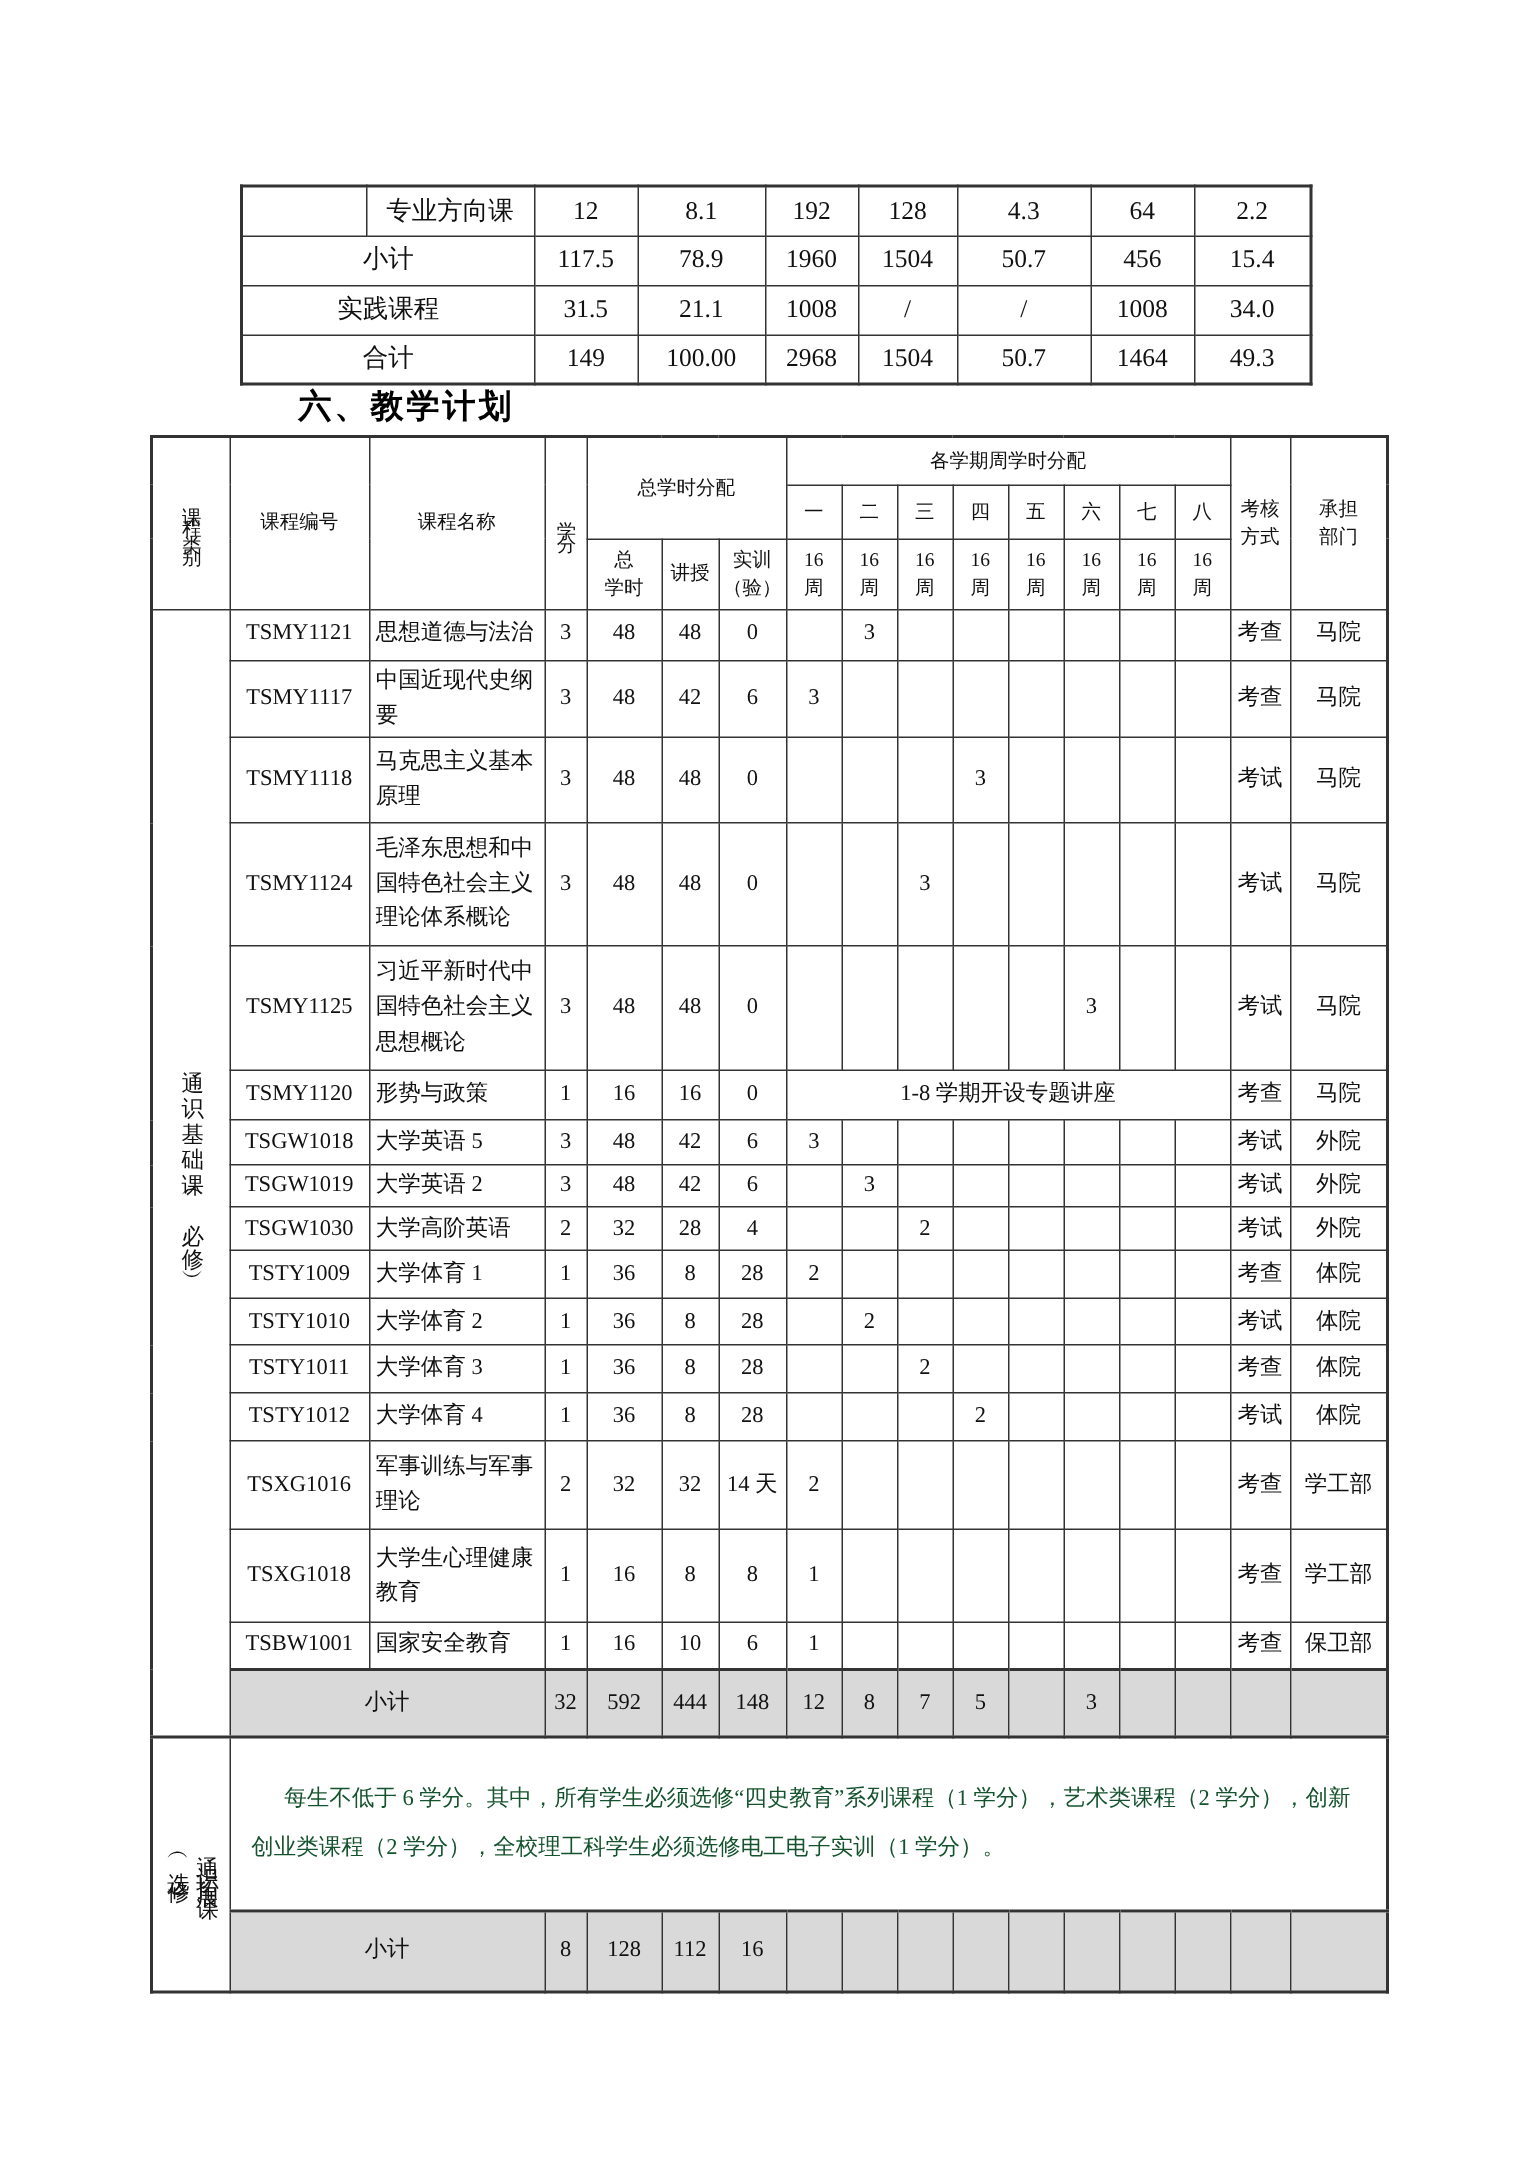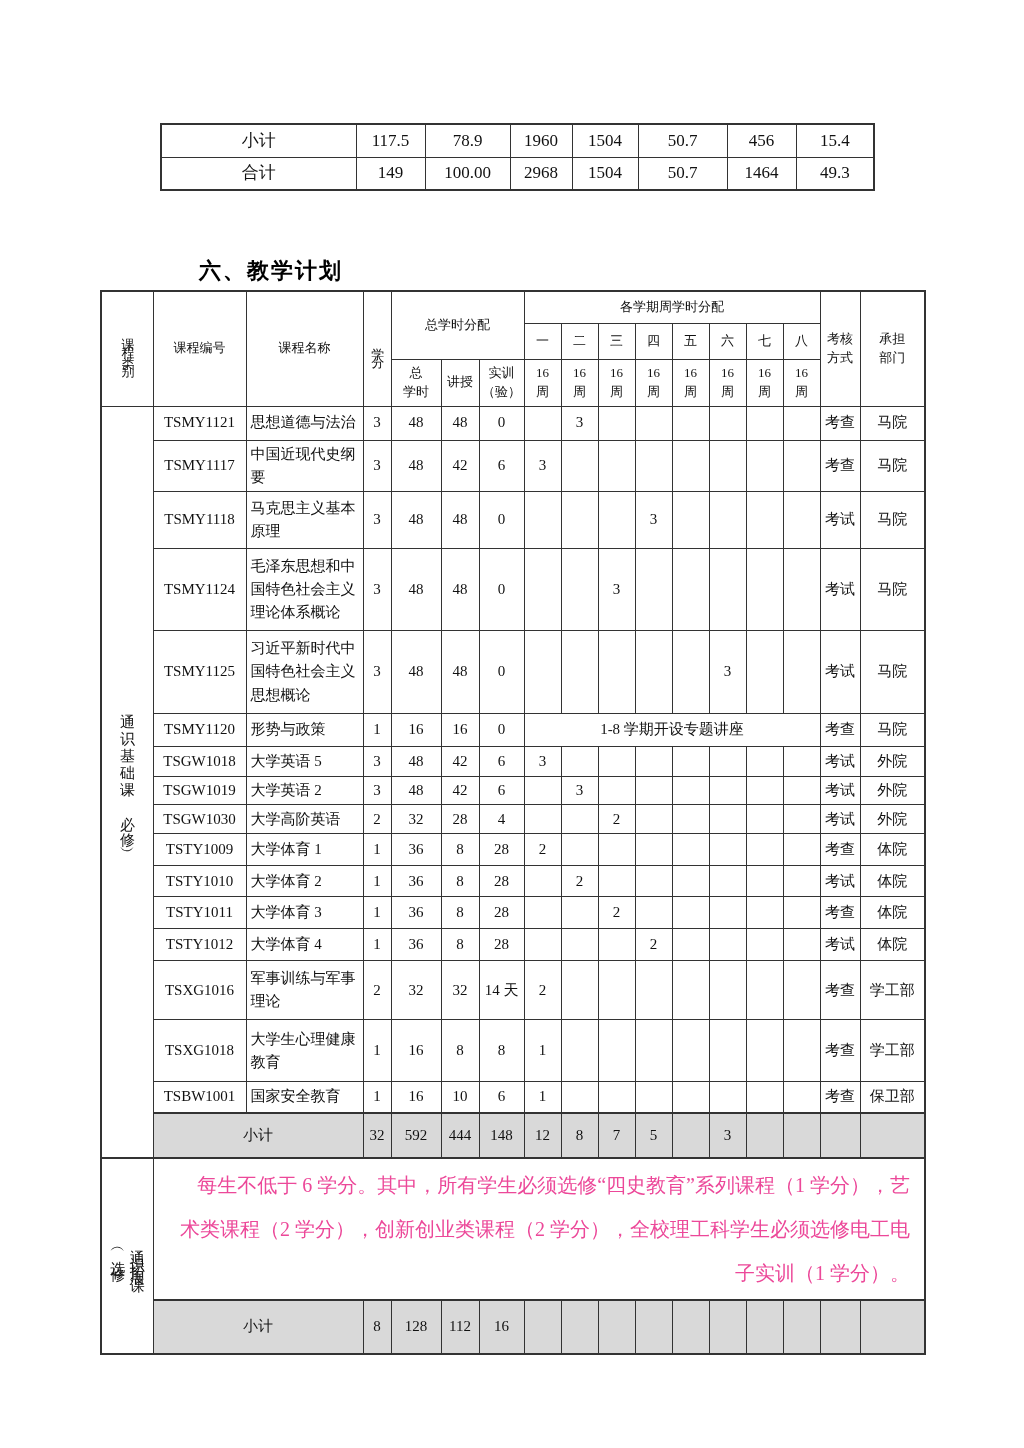--- a/index.html
+++ b/index.html
@@ -29,47 +29,68 @@
     display:inline-block;line-height:1.1;
   }
   .vh{letter-spacing:9px;}            
   .vcat1{letter-spacing:17px;}        
   .vcat2{letter-spacing:7px;}         
   .cat2wrap{display:flex;flex-direction:row;justify-content:center;align-items:center;gap:3px;}
   .name-cell{text-align:left;padding:2px 4px;line-height:1.55;}
   .gray td{background:#d9d9d9;}
   .thick td{border-top:2px solid #333;}
   .note-cell{text-align:left;padding:4px 14px;}
-  .note-cell .txt{text-indent:22px;line-height:2.2;font-size:20px;color:#ec4899;text-align:right;}
+  .note-cell .txt{text-indent:22px;line-height:2.2;font-size:15px;color:#14532d;}
 </style>
 </head>
 <body>
 
 <table class="summary">
   <colgroup>
     <col style="width:83px">
       <col style="width:112px">
       <col style="width:69px">
     <col style="width:85px">
       <col style="width:62px">
       <col style="width:66px">
     <col style="width:89px">
       <col style="width:69px">
       <col style="width:78px">
   </colgroup>
   <tbody id="summary-body">
       <tr style="height: 33px;">
+        <td></td>
+        <td>专业方向课</td>
+        <td>12</td>
+        <td>8.1</td>
+        <td>192</td>
+        <td>128</td>
+        <td>4.3</td>
+        <td>64</td>
+        <td>2.2</td>
+      </tr>
+      <tr style="height: 33px;">
         <td colspan="2">小计</td>
         <td>117.5</td>
         <td>78.9</td>
         <td>1960</td>
         <td>1504</td>
         <td>50.7</td>
         <td>456</td>
         <td>15.4</td>
+      </tr>
+      <tr style="height: 33px;">
+        <td colspan="2">实践课程</td>
+        <td>31.5</td>
+        <td>21.1</td>
+        <td>1008</td>
+        <td>/</td>
+        <td>/</td>
+        <td>1008</td>
+        <td>34.0</td>
       </tr>
       <tr style="height: 33px;">
         <td colspan="2">合计</td>
         <td>149</td>
         <td>100.00</td>
         <td>2968</td>
         <td>1504</td>
         <td>50.7</td>
         <td>1464</td>
         <td>49.3</td>

